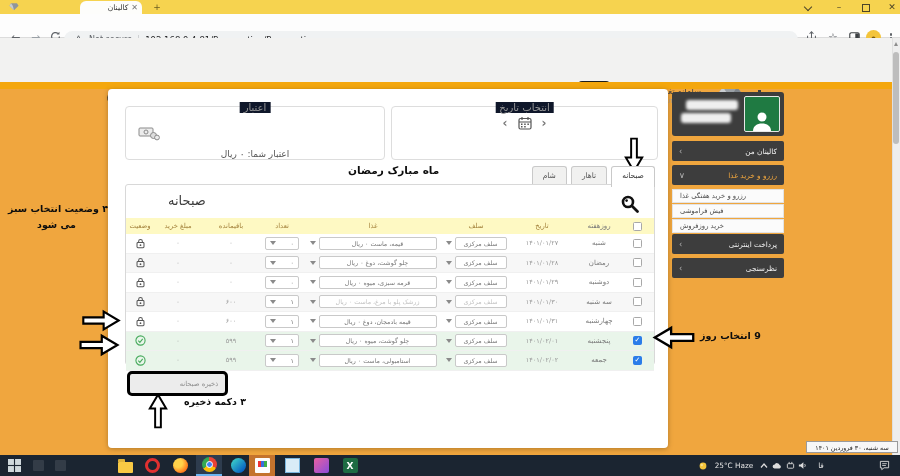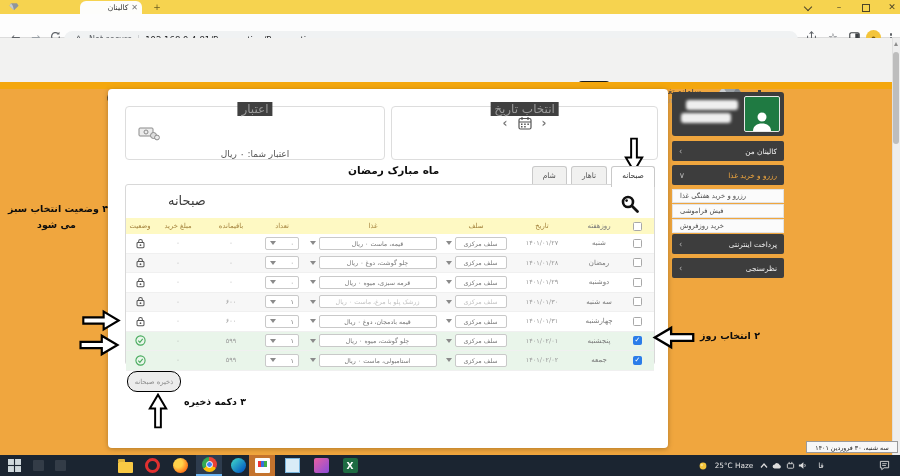--- a/index.html
+++ b/index.html
@@ -53,21 +53,21 @@
 
   
   .scrolltrack{left:892px;top:38px;width:8px;height:417px;background:#eeeeee;border-left:1px solid #e0e0e0;box-sizing:border-box;}
   .scrollthumb{left:893px;top:52px;width:6px;height:92px;background:#bdbdbd;border-radius:3px;}
   .scr-up{left:894px;top:42px;width:0;height:0;border-left:2.5px solid transparent;border-right:2.5px solid transparent;border-bottom:4px solid #8d8d8d;}
   .scr-dn{left:894px;top:447px;width:0;height:0;border-left:2.5px solid transparent;border-right:2.5px solid transparent;border-top:4px solid #8d8d8d;}
 
   
   .panel{left:108px;top:89px;width:560px;height:359px;background:#fff;border-radius:4px;box-shadow:0 1px 5px rgba(60,40,0,.35);}
   .fieldset{position:absolute;border:1px solid #ddd;border-radius:4px;background:#fff;}
-  .legend{position:absolute;top:-5px;left:50%;transform:translateX(-50%);background:#404040;padding:0 4px;font-size:12px;color:#9a9a9a;white-space:nowrap;}
+  .legend{position:absolute;top:-5px;left:50%;transform:translateX(-50%);background:#0f172a;padding:0 4px;font-size:10px;color:#9a9a9a;white-space:nowrap;}
   .fs-credit{left:17px;top:17px;width:258px;height:52px;}
   .credit-row{position:absolute;left:0;top:0;width:100%;height:100%;display:flex;align-items:flex-end;}
   .credit-ic{position:absolute;left:12px;top:19px;}
   .credit-txt{width:100%;text-align:center;font-size:9px;color:#555;}
   .fs-date{left:283px;top:17px;width:265px;height:52px;}
   .date-ctl{position:absolute;left:0;top:9px;width:100%;display:flex;align-items:center;justify-content:center;gap:10px;}
   .date-chev{font-size:12px;color:#777;font-weight:bold;line-height:12px;}
   .date-range{position:absolute;left:0;top:32px;width:100%;text-align:center;font-size:7.5px;color:#666;}
 
   
@@ -91,22 +91,22 @@
   .selbox{border:1px solid #c9c9c9;border-radius:2px;background:#fff;height:13px;display:flex;align-items:center;justify-content:center;font-size:6.3px;color:#777;box-sizing:border-box;}
   .countbox{width:34px;justify-content:space-between;padding:0 4px;}
   .foodbox{width:118px;} .selfbox{width:52px;}
   .selbox.dim{color:#c2c2c2;}
   .caret{width:0;height:0;border-left:3px solid transparent;border-right:3px solid transparent;border-top:4px solid #8a8a8a;}
   .chk{width:9px;height:9px;border:1px solid #a8a8a8;border-radius:1.5px;background:#fff;box-sizing:border-box;position:relative;}
   .chk.checked{background:#2b7de9;border-color:#2b7de9;}
   .chk.checked::after{content:"✓";position:absolute;left:1px;top:-1px;color:#fff;font-size:7px;}
   .num{font-size:6.5px;color:#999;}
 
-  .savebtn{position:absolute;left:19px;top:282px;width:52px;height:19px;background:#ececec;border:1px solid #000000;border-radius:10px;
-    font-size:6.8px;color:#8a8a8a;display:flex;align-items:center;justify-content:center;}
+  .savebtn{position:absolute;left:19px;top:282px;width:52px;height:19px;background:#ececec;border:3px solid #000000;border-radius:5px;
+    font-size:6.8px;color:#8a8a8a;display:flex;align-items:center;justify-content:center;padding-left:43px;}
 
   
   .usercard{left:672px;top:92px;width:112px;height:44px;background:#3d3d3d;border-radius:3px;}
   .avatar-green{position:absolute;right:4px;top:4px;width:36px;height:36px;background:#1f7a42;border:1px solid #e7e7e7;border-radius:2px;
     display:flex;align-items:flex-end;justify-content:center;overflow:hidden;box-sizing:border-box;}
   .blur1{position:absolute;left:14px;top:8px;width:52px;height:10px;background:#fff;border-radius:3px;filter:blur(1.6px);opacity:.92;}
   .blur2{position:absolute;left:9px;top:21px;width:50px;height:10px;background:#fff;border-radius:3px;filter:blur(1.6px);opacity:.92;}
   .sidebar{left:672px;top:141px;width:112px;}
   .side-item{display:flex;align-items:center;justify-content:space-between;box-sizing:border-box;margin-bottom:4px;}
   .side-item.dark{background:#3d3d3d;border-radius:2px;height:20px;padding:0 7px;}
@@ -643,21 +643,21 @@
   <div class="abs" style="left:76px;top:333px;">
     <svg width="46" height="24" viewBox="0 0 44 26">
         <path d="M2 9.5h23V3l17 10-17 10v-6.5H2z" fill="#fff" stroke="#000" stroke-width="2.4"></path>
       </svg>
   </div>
   <div class="abs" style="left:652px;top:325px;">
     <svg width="44" height="25" viewBox="0 0 44 26">
         <path d="M42 9.5H19V3L2 13l17 10v-6.5h23z" fill="#fff" stroke="#000" stroke-width="2.4"></path>
       </svg>
   </div>
-  <div class="abs anno anno-step2 rtl">۲ انتخاب روز</div>
+  <div class="abs anno anno-step2 rtl">9 انتخاب روز</div>
   <div class="abs" style="left:144px;top:393px;">
     <svg width="28" height="36" viewBox="0 0 26 44">
         <path d="M9.5 42V19H3L13 2l10 17h-6.5v23z" fill="#fff" stroke="#000" stroke-width="2.4"></path>
       </svg>
   </div>
   <div class="abs anno anno-step3 rtl">۳ دکمه ذخیره</div>
 
 
   <div class="abs taskbar">
     <div class="tb-cell" style="left:4px;width:20px;">

